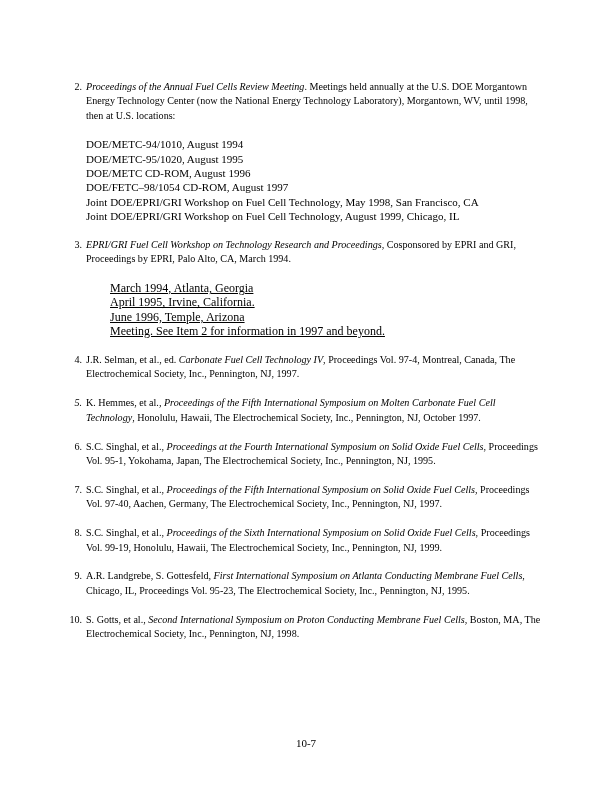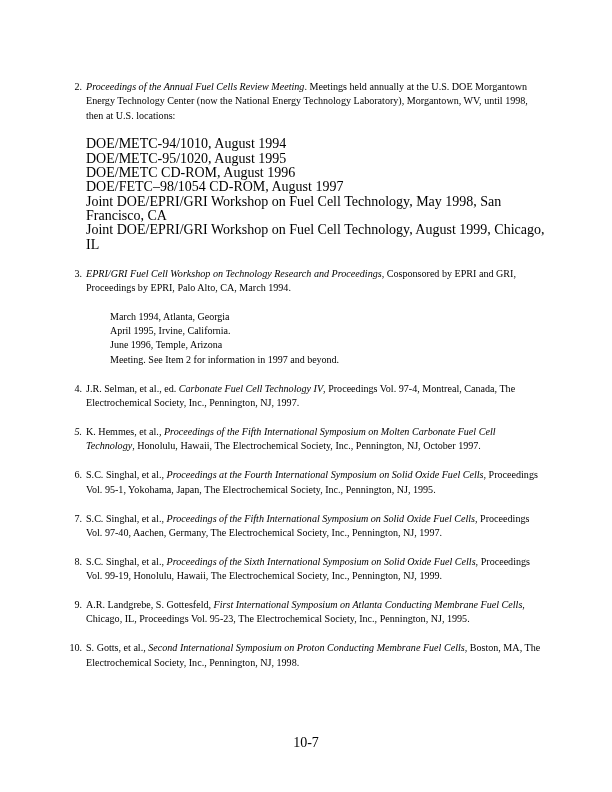--- a/index.html
+++ b/index.html
@@ -58,43 +58,44 @@
   .ref-body {
     display: block;
   }
 
   
   .gap-sm { height: 14.35px; }
   .gap-md { height: 14.6px; }
 
   
   .sub-line {
-    font-size: 14px;
+    font-size: 11px;
     line-height: 14.35px;
     padding-left: 18px;
   }
 
   
   .sub-line-indent {
-    font-size: 10px;
+    font-size: 12px;
     line-height: 14.35px;
     padding-left: 42px;
+    text-decoration: underline;
   }
 
   i.ti {
   }
 
   
   #footer {
     position: absolute;
     left: 0;
     top: 737px;
     width: 612px;
     text-align: center;
-    font-size: 14px;
+    font-size: 11px;
     line-height: 12px;
   }
 </style>
 </head>
 <body>
 
 <div id="page">
   <div id="content">
       <div class="ref-item">
         <span class="ref-num">2.</span>

